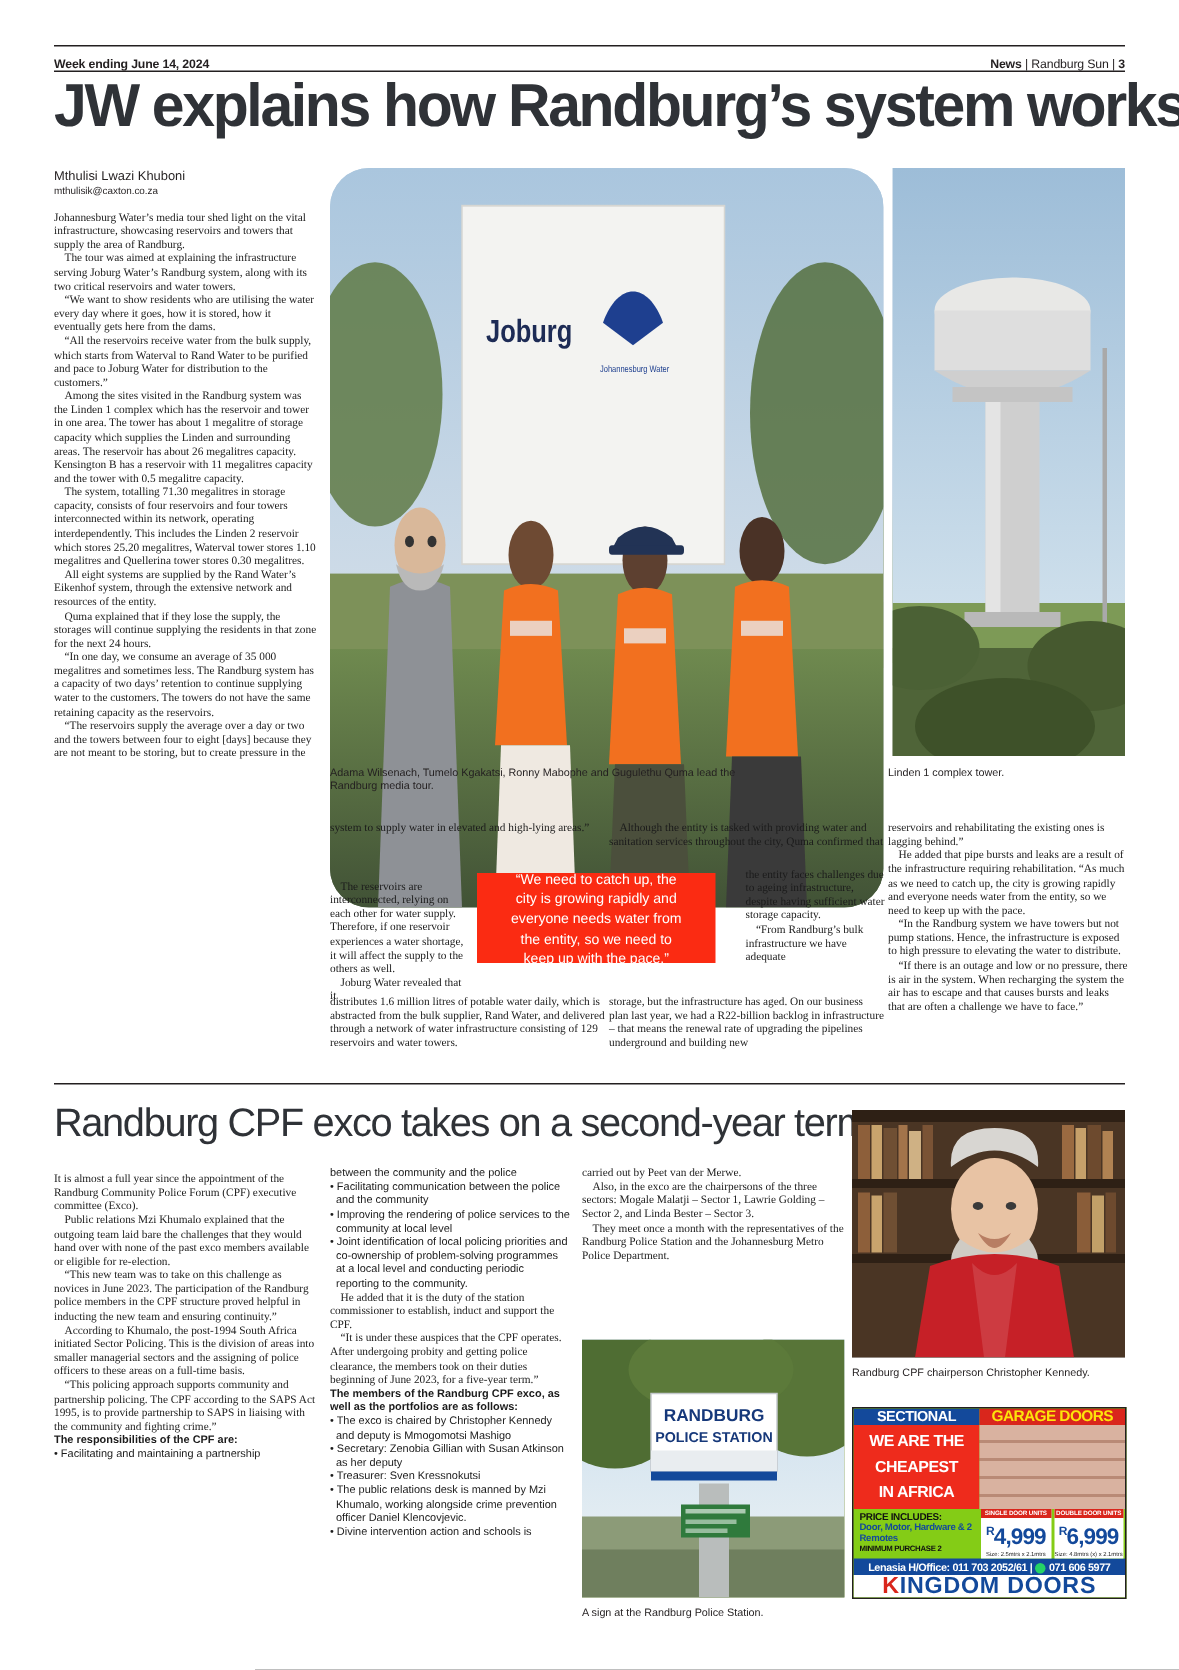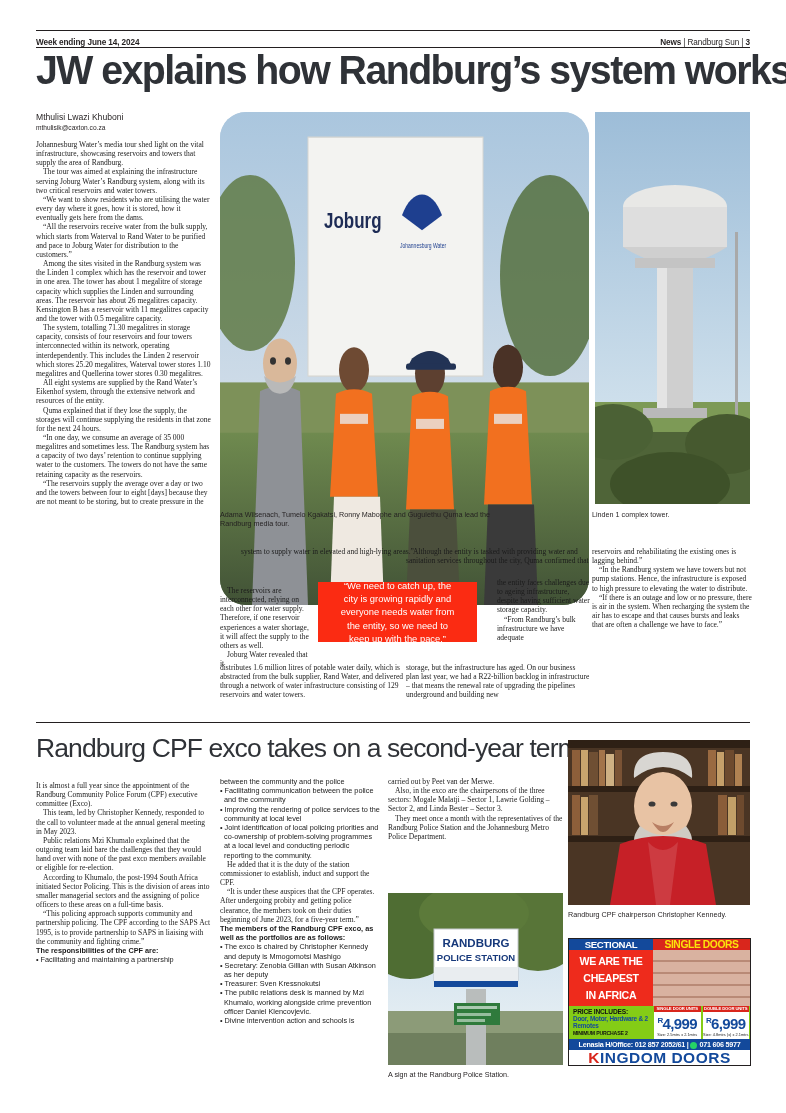--- a/index.html
+++ b/index.html
@@ -92,21 +92,21 @@
     color: #1b1b1b;
     text-align: left;
   }
   .col p {
     margin: 0;
     text-indent: 7px;
   }
   .col p.noind { text-indent: 0; }
 
   .a1c1 { left: 36px; top: 140px; width: 176px; }
-  .a1c2a { left: 220px; top: 547px; width: 184px; margin-left: 21px; }
+  .a1c2a { left: 220px; top: 547px; width: 184px; }
   .a1c2b { left: 220px; top: 586px; width: 92px; }
   .a1c2c { left: 220px; top: 663px; width: 184px; }
   .a1c3a { left: 406px; top: 547px; width: 184px; }
   .a1c3b { left: 497px; top: 578px; width: 93px; }
   .a1c3c { left: 406px; top: 663px; width: 184px; }
   .a1c4 { left: 592px; top: 547px; width: 160px; }
 
   
   .photo-group {
     position: absolute;
@@ -439,34 +439,35 @@
   <div class="col a1c3b">
     <p class="noind">the entity faces challenges due to ageing infrastructure, despite having sufficient water storage capacity.</p>
     <p>“From Randburg’s bulk infrastructure we have adequate</p>
   </div>
   <div class="col a1c3c">
     <p class="noind">storage, but the infrastructure has aged. On our business plan last year, we had a R22-billion backlog in infrastructure – that means the renewal rate of upgrading the pipelines underground and building new</p>
   </div>
 
   <div class="col a1c4">
     <p class="noind">reservoirs and rehabilitating the existing ones is lagging behind.”</p>
+    <p>He added that pipe bursts and leaks are a result of the infrastructure requiring rehabilitation. “As much as we need to catch up, the city is growing rapidly and everyone needs water from the entity, so we need to keep up with the pace.</p>
     <p>“In the Randburg system we have towers but not pump stations. Hence, the infrastructure is exposed to high pressure to elevating the water to distribute.</p>
     <p>“If there is an outage and low or no pressure, there is air in the system. When recharging the system the air has to escape and that causes bursts and leaks that are often a challenge we have to face.”</p>
   </div>
 
   <div class="pullquote">“We need to catch up, the city is growing rapidly and everyone needs water from the entity, so we need to keep up with the pace.”</div>
 
   <div class="divider"></div>
 
   <div class="headline2">Randburg CPF exco takes on a second-year term</div>
 
   <div class="col a2c1">
     <p class="noind">It is almost a full year since the appointment of the Randburg Community Police Forum (CPF) executive committee (Exco).</p>
-    <p>This team, led by Christopher Kennedy, responded to the call to volunteer made at the annual general meeting in May 2023.</p>
     <p>Public relations Mzi Khumalo explained that the outgoing team laid bare the challenges that they would hand over with none of the past exco members available or eligible for re-election.</p>
+    <p>“This new team was to take on this challenge as novices in June 2023. The participation of the Randburg police members in the CPF structure proved helpful in inducting the new team and ensuring continuity.”</p>
     <p>According to Khumalo, the post-1994 South Africa initiated Sector Policing. This is the division of areas into smaller managerial sectors and the assigning of police officers to these areas on a full-time basis.</p>
     <p>“This policing approach supports community and partnership policing. The CPF according to the SAPS Act 1995, is to provide partnership to SAPS in liaising with the community and fighting crime.”</p>
     <div class="bold-lead">The responsibilities of the CPF are:</div>
     <div class="bullets">
       <div>• Facilitating and maintaining a partnership</div>
     </div>
   </div>
 
   <div class="col a2c2">
     <div class="bullets">
@@ -559,21 +560,21 @@
       <rect x="69" y="113" width="40" height="3" fill="#ffffff" opacity="0.6"></rect>
       <rect x="69" y="120" width="34" height="3" fill="#ffffff" opacity="0.5"></rect>
       <rect x="69" y="126" width="28" height="3" fill="#ffffff" opacity="0.5"></rect>
     </svg>
   </div>
   <div class="caption cap4">A sign at the Randburg Police Station.</div>
 
   <div class="advert">
     <div class="ad-row1">
       <div class="ad-sectional">SECTIONAL</div>
-      <div class="ad-garage">SINGLE DOORS</div>
+      <div class="ad-garage">GARAGE DOORS</div>
     </div>
     <div class="ad-row2">
       <div class="ad-cheapest">
         <span>WE ARE THE</span>
         <span>CHEAPEST</span>
         <span>IN AFRICA</span>
       </div>
       <div class="ad-door"></div>
     </div>
     <div class="ad-row3">
@@ -589,21 +590,21 @@
           <div class="ad-price-sz">Size: 2.5mtrs x 2.1mtrs</div>
         </div>
         <div class="ad-price">
           <div class="ad-price-hdr">DOUBLE DOOR UNITS</div>
           <div class="ad-price-amt"><sup>R</sup><span>6,999</span></div>
           <div class="ad-price-sz">Size: 4.8mtrs (x) x 2.1mtrs</div>
         </div>
       </div>
     </div>
     <div class="ad-contact">
-      <span>Lenasia H/Office: 012 857 2052/61 |</span>
+      <span>Lenasia H/Office: 011 703 2052/61 |</span>
       <span class="wa-dot"></span>
       <span>071 606 5977</span>
     </div>
     <div class="ad-brand">
       <span class="k-red">K</span>
         <span>INGDOM DOORS</span>
     </div>
   </div>
 
 </div>

